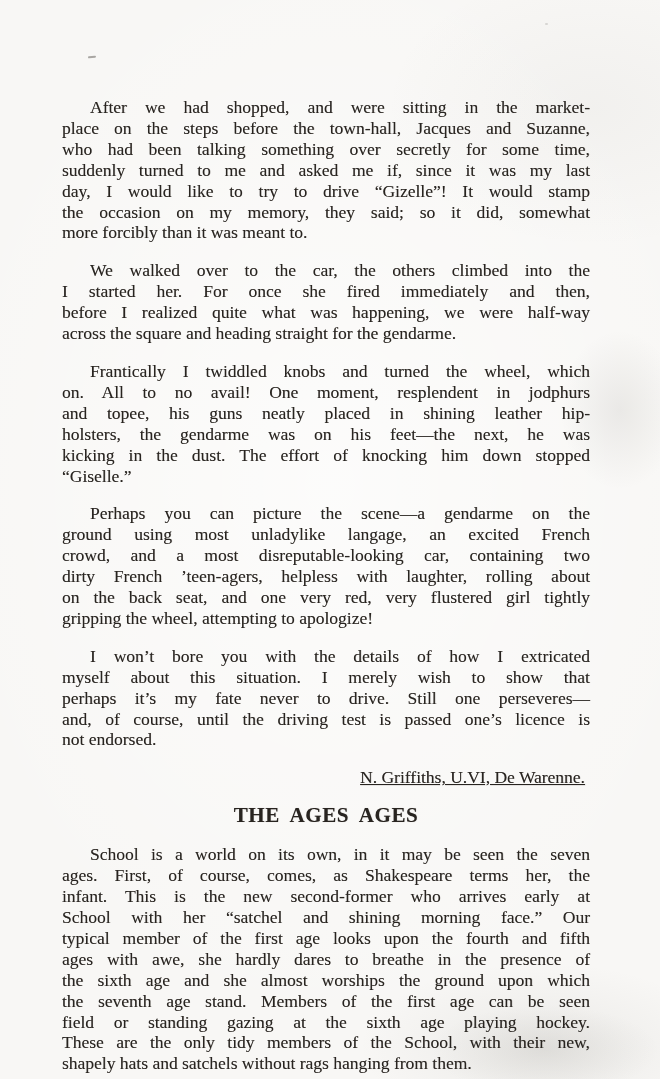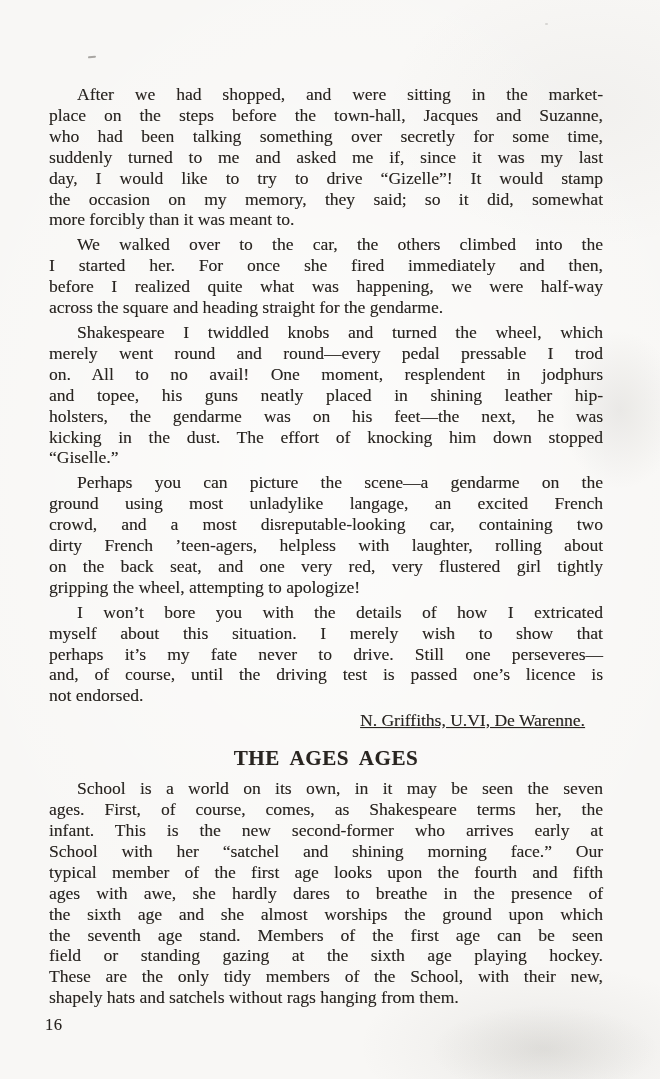--- a/index.html
+++ b/index.html
@@ -21,21 +21,21 @@
     color: #282420;
   }
   .text-block {
     position: absolute;
     left: 45px;
     top: 80px;
     width: 562px;
     font-size: 17.5px;
     text-rendering: optimizeLegibility;
   }
-  .paragraph { margin: 4px; }
+  .paragraph { margin: 17px; }
   .text-line {
     line-height: 20.9px;
     text-align: justify;
     text-align-last: justify;
     white-space: nowrap;
     text-shadow: 0.3px 0.3px 0.6px rgba(45,40,34,0.35);
   }
   .text-line.first { text-indent: 28px; }
   .text-line.last  { text-align: right; text-align-last: left; white-space: normal; }
   .signature {
@@ -99,22 +99,21 @@
           <div class="text-line">the occasion on my memory, they said; so it did, somewhat</div>
           <div class="text-line last">more forcibly than it was meant to.</div>
         </div>
         <div class="paragraph">
           <div class="text-line first">We walked over to the car, the others climbed into the</div>
           <div class="text-line">I started her. For once she fired immediately and then,</div>
           <div class="text-line">before I realized quite what was happening, we were half-way</div>
           <div class="text-line last">across the square and heading straight for the gendarme.</div>
         </div>
         <div class="paragraph">
-          <div class="text-line first">Shakespeare I twiddled knobs and turned the wheel, which</div>
-          <div class="text-line">merely went round and round—every pedal pressable I trod</div>
+          <div class="text-line first">Frantically I twiddled knobs and turned the wheel, which</div>
           <div class="text-line">on. All to no avail! One moment, resplendent in jodphurs</div>
           <div class="text-line">and topee, his guns neatly placed in shining leather hip-</div>
           <div class="text-line">holsters, the gendarme was on his feet—the next, he was</div>
           <div class="text-line">kicking in the dust. The effort of knocking him down stopped</div>
           <div class="text-line last">“Giselle.”</div>
         </div>
         <div class="paragraph">
           <div class="text-line first">Perhaps you can picture the scene—a gendarme on the</div>
           <div class="text-line">ground using most unladylike langage, an excited French</div>
           <div class="text-line">crowd, and a most disreputable-looking car, containing two</div>

